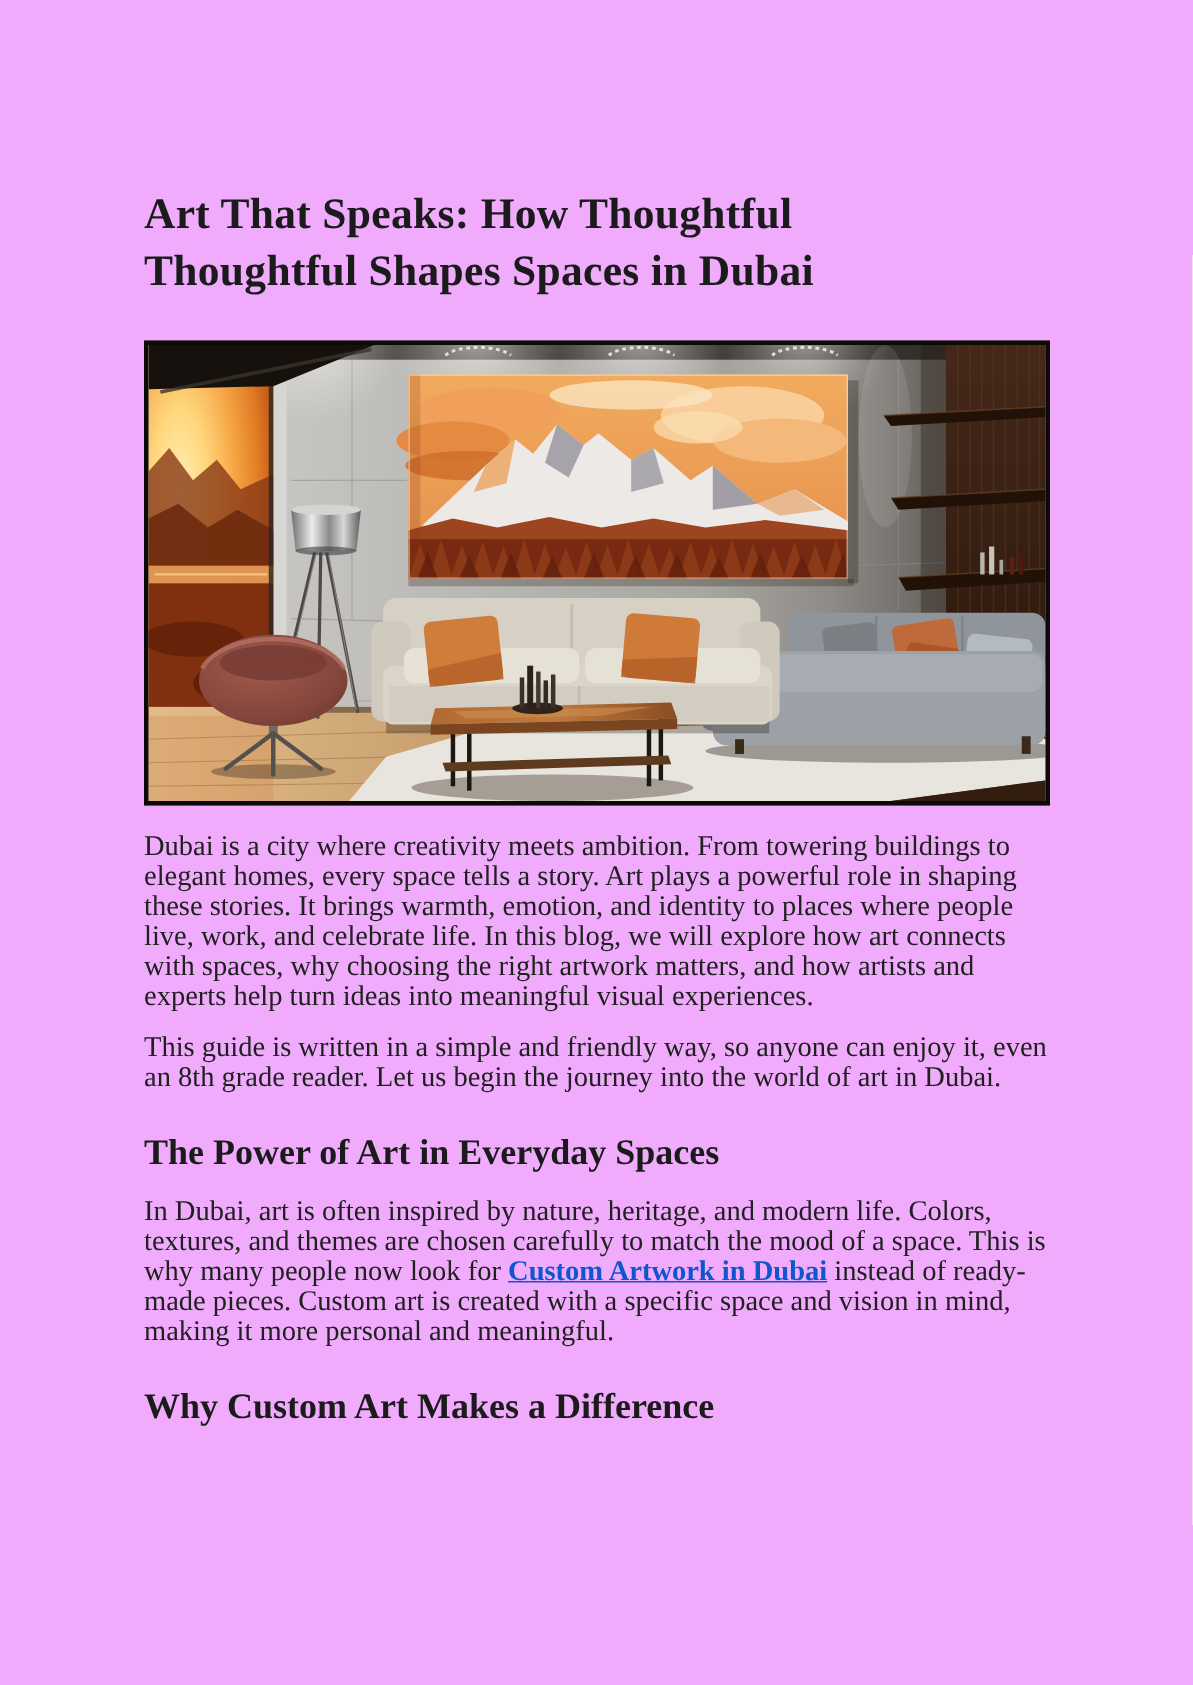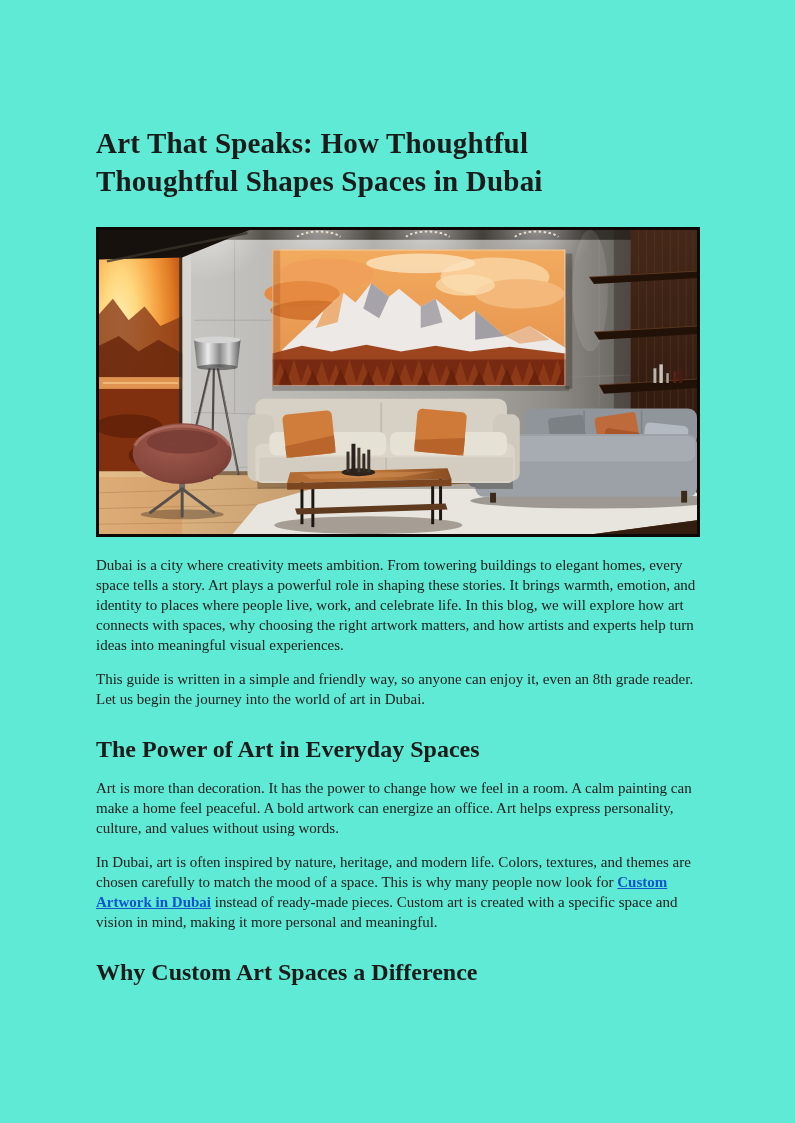--- a/index.html
+++ b/index.html
@@ -1,19 +1,19 @@
 <!DOCTYPE html>
 <html><head>
 <meta charset="utf-8">
 <style>
   html,body{margin:0;padding:0;background:#ffffff;}
   .page{
     position:relative;
     width:795px;height:1123px;
-    background:#5eead4;
+    background:#f0abfc;
     box-sizing:border-box;
     padding:0 95px 0 96px;
     font-family:"Liberation Serif", serif;
     color:#212121;
     overflow:hidden;
   }
   h1.article-title{
     margin:124px 0 0 0;
     font-size:29px;
     line-height:38px;
@@ -25,21 +25,21 @@
   figure.hero{
     margin:27px 0 18px 0;
     width:604px;height:310px;
     border:3px solid #0d0907;
     box-sizing:border-box;
     background:#888;
   }
   figure.hero svg{display:block;width:100%;height:100%;}
   p.body-text{
     margin:0 0 14px 0;
-    font-size:15px;
+    font-size:19px;
     line-height:20px;
     color:#202020;
   }
   h2.section-heading{
     margin:26px 0 14px 0;
     font-size:24px;
     line-height:29px;
     font-weight:700;
     color:#1b1b1b;
   }
@@ -325,19 +325,18 @@
       </g>
     </svg>
   </figure>
 
   <p class="body-text">Dubai is a city where creativity meets ambition. From towering buildings to elegant homes, every space tells a story. Art plays a powerful role in shaping these stories. It brings warmth, emotion, and identity to places where people live, work, and celebrate life. In this blog, we will explore how art connects with spaces, why choosing the right artwork matters, and how artists and experts help turn ideas into meaningful visual experiences.</p>
 
   <p class="body-text">This guide is written in a simple and friendly way, so anyone can enjoy it, even an 8th grade reader. Let us begin the journey into the world of art in Dubai.</p>
 
   <h2 class="section-heading">The Power of Art in Everyday Spaces</h2>
 
-  <p class="body-text">Art is more than decoration. It has the power to change how we feel in a room. A calm painting can make a home feel peaceful. A bold artwork can energize an office. Art helps express personality, culture, and values without using words.</p>
 
   <p class="body-text"><span>In Dubai, art is often inspired by nature, heritage, and modern life. Colors, textures, and themes are chosen carefully to match the mood of a space. This is why many people now look for </span><a class="doc-link" href="#">Custom Artwork in Dubai</a><span> instead of ready-made pieces. Custom art is created with a specific space and vision in mind, making it more personal and meaningful.</span></p>
 
-  <h2 class="section-heading">Why Custom Art Spaces a Difference</h2>
+  <h2 class="section-heading">Why Custom Art Makes a Difference</h2>
 
 </div>
 
 </body></html>

